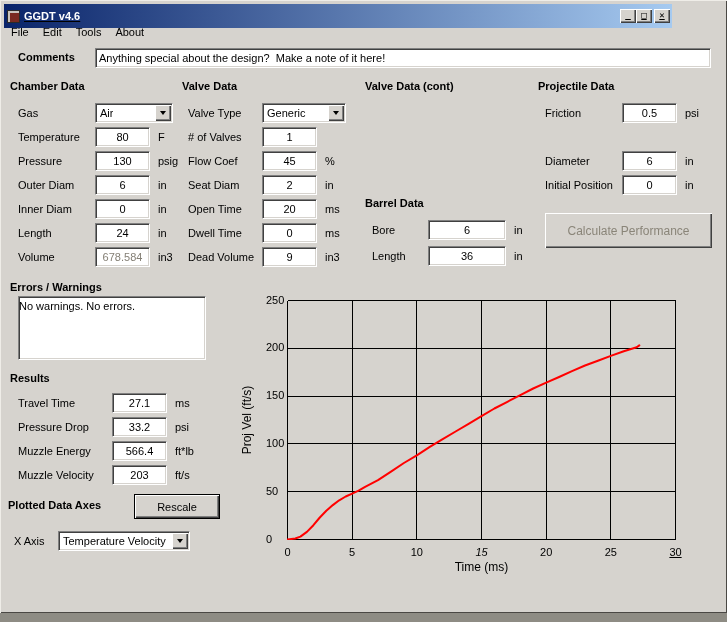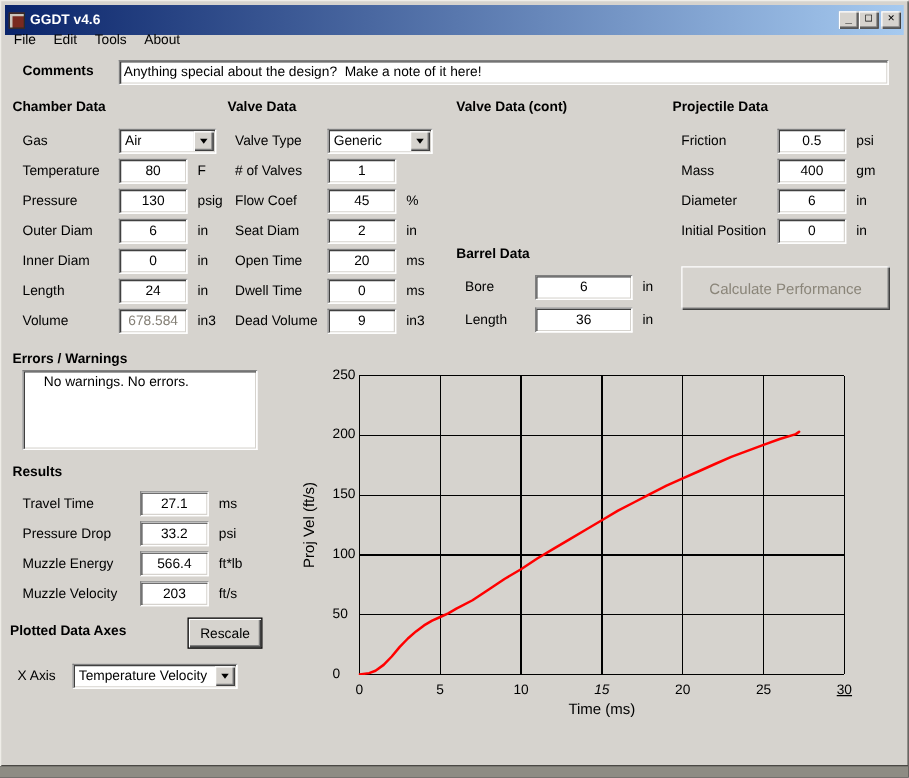--- a/index.html
+++ b/index.html
@@ -3,23 +3,23 @@
 <meta charset="utf-8">
 <style>
   * { margin:0; padding:0; box-sizing:border-box; }
   html,body { width:727px; height:622px; overflow:hidden; }
   body { position:relative; background:#000; font-family:"Liberation Sans", sans-serif; font-size:11px; color:#000; }
 
   .window { position:absolute; left:0; top:0; width:727px; height:613px; background:#d6d3ce;
             box-shadow: inset 1px 1px 0 #efede8, inset -1px -1px 0 #4a4844, inset 2px 2px 0 #d6d3ce; }
   .desktop-strip { position:absolute; left:0; top:613px; width:727px; height:9px; background:#8e8c84; }
 
-  .titlebar { position:absolute; left:4px; top:4px; width:719px; height:18px;
+  .titlebar { position:absolute; left:4px; top:4px; width:668px; height:18px;
               background:linear-gradient(to right,#0a246a,#a6caf0);
-              display:flex; align-items:center; padding:12px 2px; }
+              display:flex; align-items:center; padding:12px 2px;text-decoration:underline; }
   .app-icon { width:13px; height:13px; margin-left:1px; background:#7a2a20;
               box-shadow: inset 2px 2px 0 #c9c4bc; border:1px solid #2a2a2a; }
   .title { color:#fff; font-weight:bold; margin-left:4px; flex:1; white-space:nowrap; }
   .winbtns { display:flex; align-items:center; gap:0; }
   .winbtn { width:16px; height:14px; background:#d6d3ce; text-align:center;
             box-shadow: inset 1px 1px 0 #fff, inset -1px -1px 0 #404040, inset -2px -2px 0 #808080;
             font-size:9px; line-height:13px; font-family:"DejaVu Sans Mono", monospace; cursor:default; }
   .closebtn { margin-left:2px; }
 
   .menubar { position:absolute; left:4px; top:22px; width:719px; height:19px; display:flex; align-items:center; }
@@ -47,21 +47,21 @@
            box-shadow: inset 1px 1px 0 #fff, inset -1px -1px 0 #404040, inset -2px -2px 0 #808080;
            display:flex; align-items:center; justify-content:center; }
   .ddarrow { width:0; height:0; border-left:3px solid transparent; border-right:3px solid transparent; border-top:4px solid #000; }
 
   .push { position:absolute; background:#d6d3ce; display:flex; align-items:center; justify-content:center;
           box-shadow: inset 1px 1px 0 #fff, inset -1px -1px 0 #404040, inset -2px -2px 0 #808080; cursor:default; }
   .default-btn { border:1px solid #000; }
   .calcbtn { color:#8a8579; font-size:12px; }
 
   .textbox { position:absolute; background:#fff; border:1px solid; border-color:#808080 #fff #fff #808080;
-             box-shadow: inset 1px 1px 0 #404040, inset -1px -1px 0 #d6d3ce; padding:3px 16px; overflow:hidden; }
+             box-shadow: inset 1px 1px 0 #404040, inset -1px -1px 0 #d6d3ce; padding:3px 0; overflow:hidden; }
 
   .ylab { position:absolute; left:207px; top:413px; width:80px; height:14px; transform:rotate(-90deg);
           text-align:center; font-size:12px; white-space:nowrap; }
   .xlab { position:absolute; left:287px; top:560px; width:389px; text-align:center; font-size:12px; }
   .ytick { position:absolute; left:266px; width:32px; text-align:left; font-size:11px; }
   .xtick { position:absolute; top:546px; width:30px; text-align:center; font-size:11px; }
 </style>
 </head>
 <body>
 
@@ -182,25 +182,20 @@
     <span class="lbl lw56">Length</span>
     <input class="tf fw78" value="36" style="">
     <span class="unit">in</span>
   </div>
 
   <div class="frow" style="left:545px;top:103px">
     <span class="lbl lw77">Friction</span>
     <input class="tf fw55" value="0.5" style="">
     <span class="unit">psi</span>
   </div>
-  <div class="frow" style="left:545px;top:127px">
-    <span class="lbl lw77">Mass</span>
-    <input class="tf fw55" value="400" style="">
-    <span class="unit">gm</span>
-  </div>
   <div class="frow" style="left:545px;top:151px">
     <span class="lbl lw77">Diameter</span>
     <input class="tf fw55" value="6" style="">
     <span class="unit">in</span>
   </div>
   <div class="frow" style="left:545px;top:175px">
     <span class="lbl lw77">Initial Position</span>
     <input class="tf fw55" value="0" style="">
     <span class="unit">in</span>
   </div>
@@ -227,21 +222,21 @@
     <input class="tf fw55" value="566.4" style="">
     <span class="unit">ft*lb</span>
   </div>
   <div class="frow" style="left:18px;top:465px">
     <span class="lbl lw94">Muzzle Velocity</span>
     <input class="tf fw55" value="203" style="">
     <span class="unit">ft/s</span>
   </div>
 
   <span class="hdr" style="left:8px;top:499px">Plotted Data Axes</span>
-  <div class="push default-btn" style="left:150px;top:494px;width:60px;height:25px">Rescale</div>
+  <div class="push default-btn" style="left:134px;top:494px;width:86px;height:25px">Rescale</div>
   <div class="frow" style="left:14px;top:531px">
     <span class="lbl lw44">X Axis</span>
     <div class="dd fw132">
       <span class="ddval">Temperature Velocity</span>
       <span class="ddbtn">
           <span class="ddarrow"></span>
         </span>
     </div>
   </div>
 

